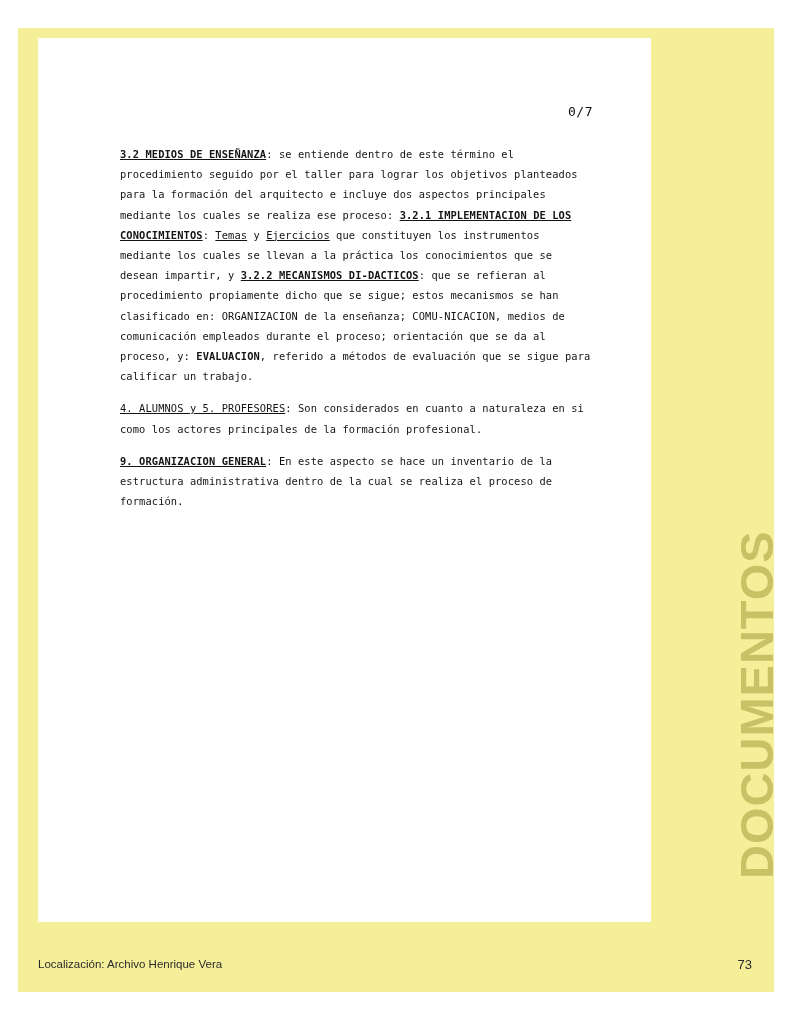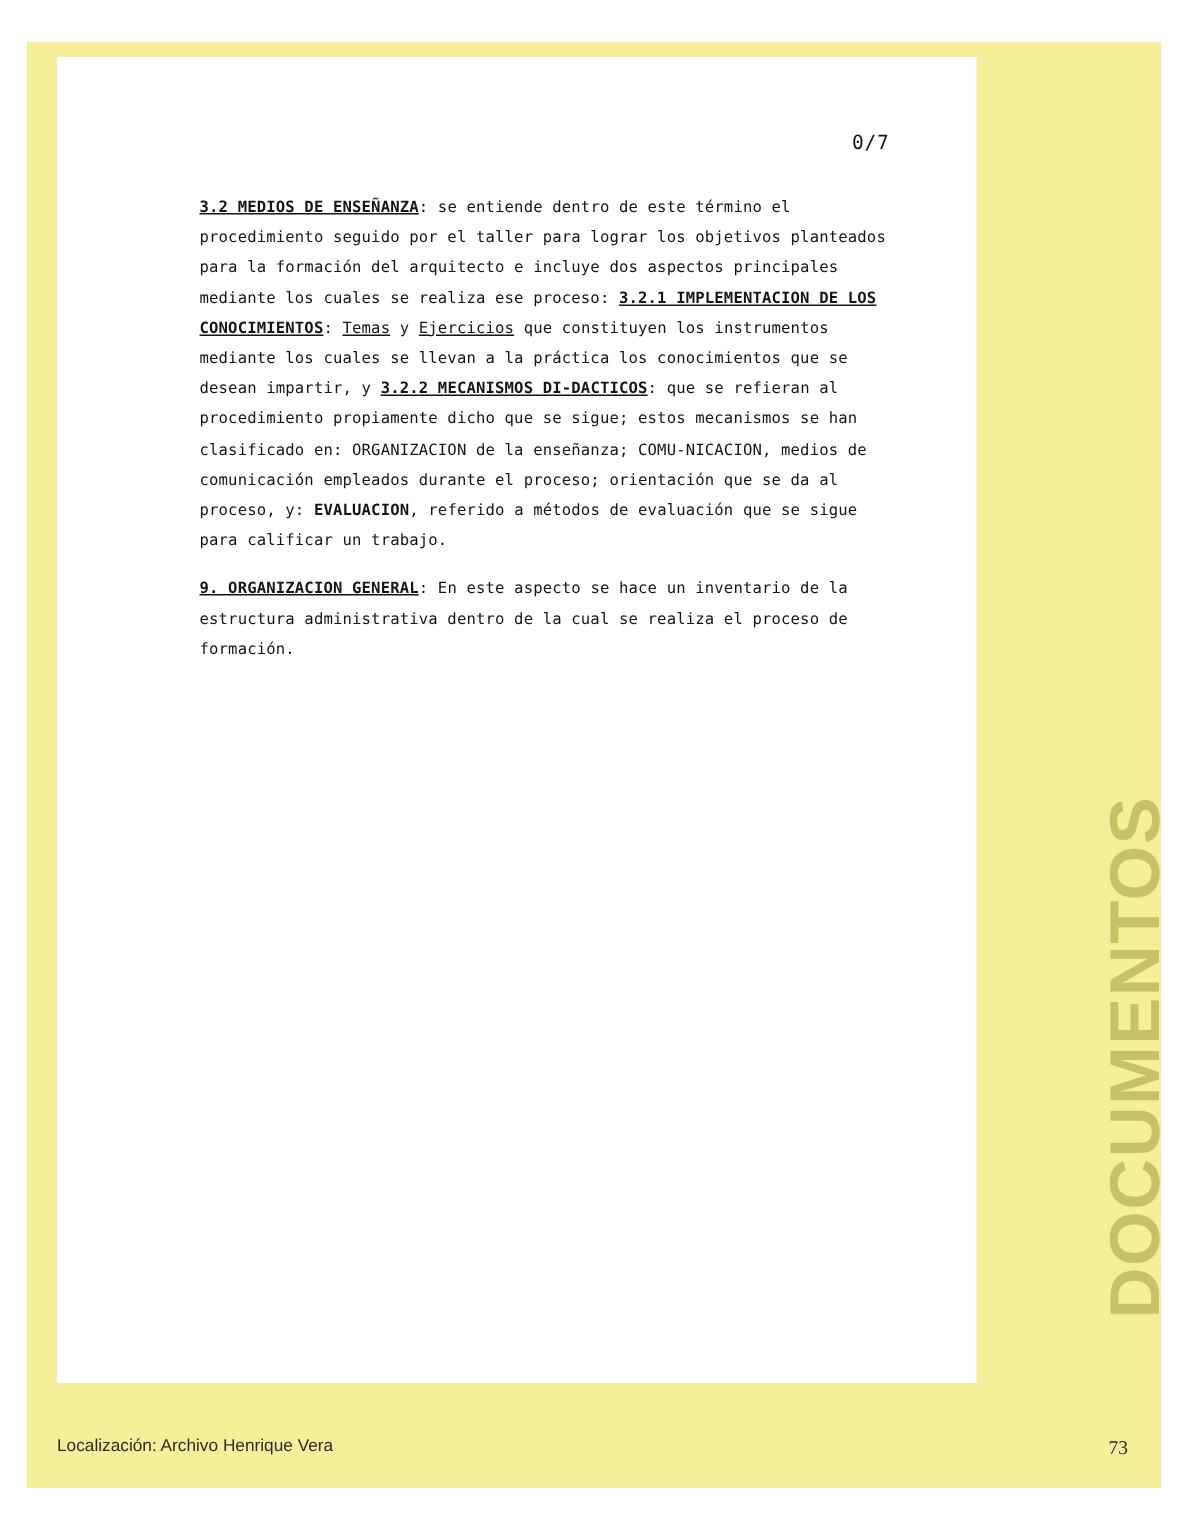--- a/index.html
+++ b/index.html
@@ -52,21 +52,21 @@
     position: absolute;
     left: 38px;
     top: 38px;
     width: 613px;
     height: 884px;
     background: #ffffff;
   }
   #doc-inner {
     position: absolute;
     left: 0;
-    top: 0;
+    top: 16px;
     width: 613px;
     height: 744px;
     text-decoration: underline;
   }
   #folio {
     position: absolute;
     right: 58px;
     top: 50px;
     font-family: "DejaVu Sans Mono", monospace;
     font-size: 13px;
@@ -79,21 +79,21 @@
     top: 90px;
     width: 480px;
     font-family: "DejaVu Sans Mono", monospace;
     font-size: 10.4px;
     line-height: 20.2px;
     color: #141414;
     letter-spacing: 0.1px;
     text-align: left;
   }
   #typed-body p {
-    margin: 0 0 12px 17px;
+    margin: 0 0 12px 4px;
   }
   #typed-body p:last-child {
     margin-bottom: 0;
   }
   .u {
     text-decoration: underline;
   }
   .b {
     font-weight: bold;
   }
@@ -103,39 +103,39 @@
     top: 958px;
     font-size: 11.5px;
     color: #2b2b2b;
   }
   #footer-page {
     position: absolute;
     right: 40px;
     top: 957px;
     font-size: 13px;
     color: #2b2b2b;
-    font-family: Liberation Serif, serif;
   }
 </style>
 </head>
 <body>
 
 <div id="page">
 
   <div id="yellow-panel"></div>
 
   <div id="side-label">DOCUMENTOS</div>
 
   <div id="doc-sheet">
     <div id="doc-inner">
 
       <div id="folio">0/7</div>
 
       <div id="typed-body">
           <p id="p-medios-ensenanza"><span class="u b">3.2 MEDIOS DE ENSEÑANZA</span>: se entiende dentro de este término el procedimiento seguido por el taller para lograr los objetivos planteados para la formación del arquitecto e incluye dos aspectos principales mediante los cuales se realiza ese proceso: <span class="u b">3.2.1 IMPLEMENTACION DE LOS CONOCIMIENTOS</span>: <span class="u">Temas</span> y <span class="u">Ejercicios</span> que constituyen los instrumentos mediante los cuales se llevan a la práctica los conocimientos que se desean impartir, y <span class="u b">3.2.2 MECANISMOS DI-DACTICOS</span>: que se refieran al procedimiento propiamente dicho que se sigue; estos mecanismos se han clasificado en: ORGANIZACION de la enseñanza; COMU-NICACION, medios de comunicación empleados durante el proceso; orientación que se da al proceso, y: <span class="b">EVALUACION</span>, referido a métodos de evaluación que se sigue para calificar un trabajo.</p>
+          <p id="p-alumnos-profesores"><span class="u">4. ALUMNOS y 5. PROFESORES</span>: Son considerados en cuanto a naturaleza en si como los actores principales de la formación profesional.</p>
           <p id="p-organizacion-general"><span class="u b">9. ORGANIZACION GENERAL</span>: En este aspecto se hace un inventario de la estructura administrativa dentro de la cual se realiza el proceso de formación.</p>
         </div>
 
     </div>
   </div>
 
   <div id="footer-loc">Localización: Archivo Henrique Vera</div>
 
   <div id="footer-page">73</div>
 

